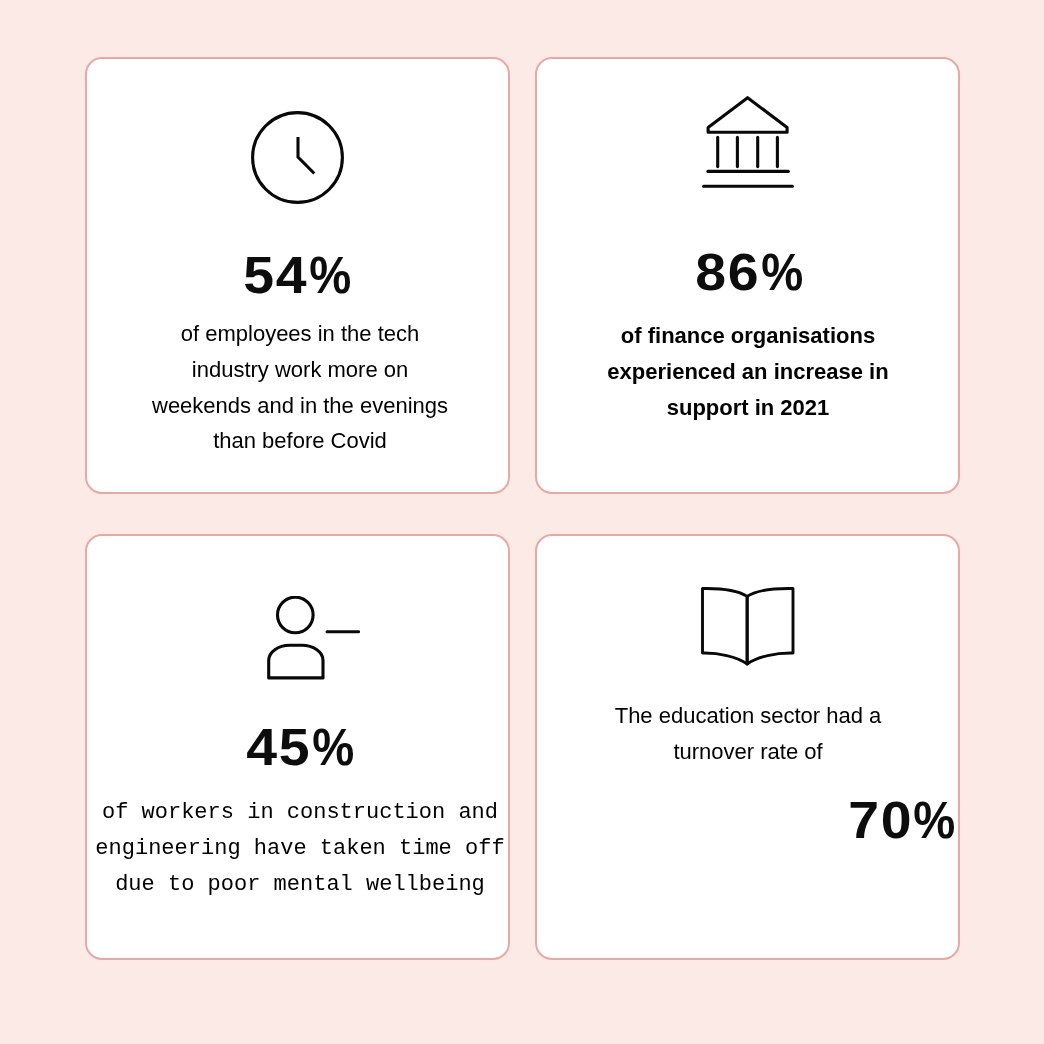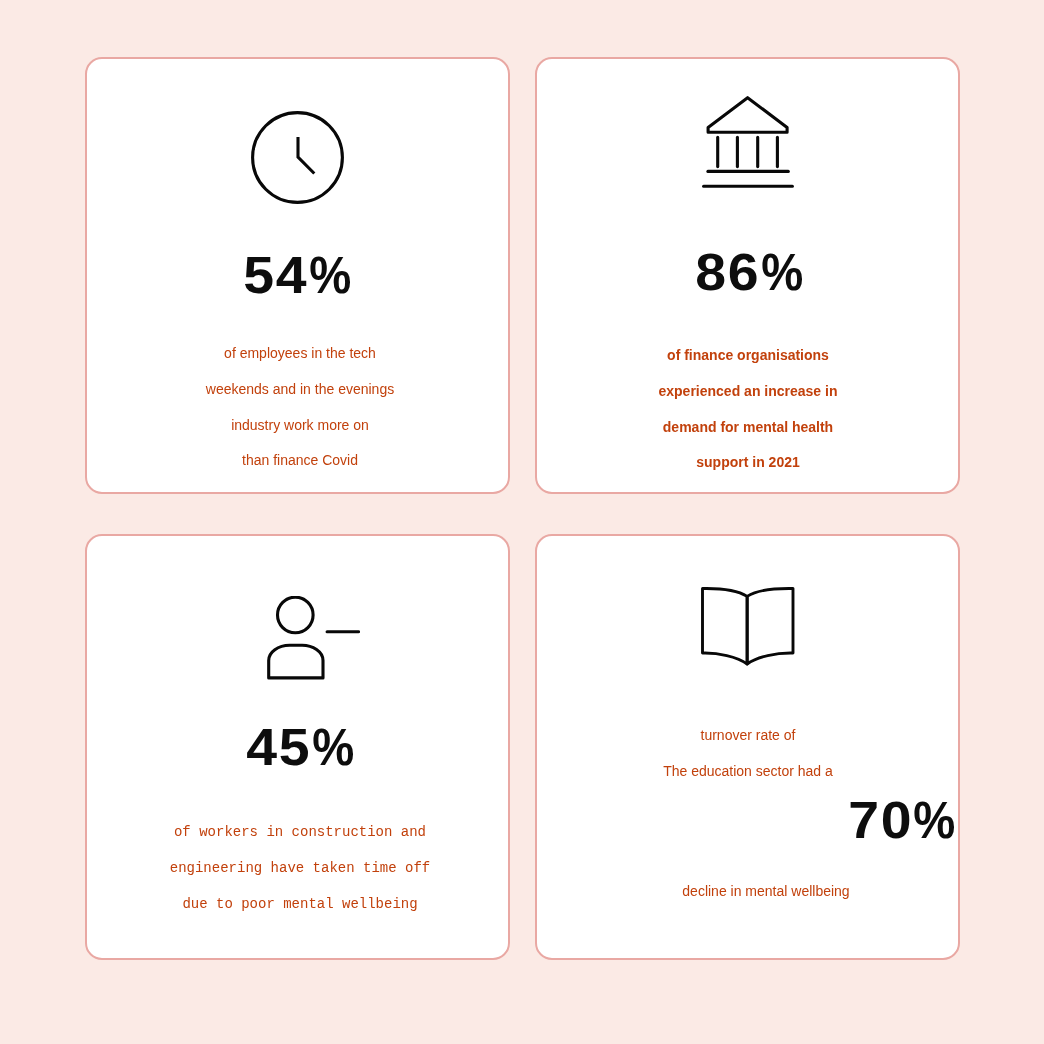--- a/index.html
+++ b/index.html
@@ -62,26 +62,25 @@
   }
   .stat .pct {
     display: inline-block;
     transform: scaleX(0.9);
     transform-origin: center center;
     margin-left: 0.8px;
   }
   .desc {
     position: absolute;
     left: 0; right: 0;
-    font-size: 14px;
-    color: #c2410c;
+    font-size: 22px;
+    color: #000000;
     line-height: 35.8px;
     text-align: center;
     font-weight: 400;
-    margin-top: 20px;
   }
   
   .card-1 .icon-wrap { top: 52px; }
   .card-1 .stat      { top: 190px; left: 4px; }
   .card-1 .desc      { top: 257px; left: 5px; }
 
   .card-2 .icon-wrap { top: 37px; }
   .card-2 .stat      { top: 187px; left: 8px; }
   .card-2 .desc      { top: 259px; left: 1px; font-weight: bold; }
 
@@ -102,23 +101,23 @@
   <div class="card card-1">
     <div class="icon-wrap icon-clock">
       <svg width="93" height="93" viewBox="0 0 93 93" fill="none" aria-hidden="true">
         <circle cx="46.5" cy="46.5" r="44.9" stroke="#080808" stroke-width="3.1"></circle>
         <path d="M47.0 26.1 V46.2 L63.3 62.5" stroke="#080808" stroke-width="3.1" stroke-linecap="butt" stroke-linejoin="miter"></path>
       </svg>
     </div>
     <div class="stat"><span><span class="num">54</span><span class="pct">%</span></span></div>
     <div class="desc">
         <div class="desc-line">of employees in the tech</div>
+        <div class="desc-line">industry work more on</div>
         <div class="desc-line">weekends and in the evenings</div>
-        <div class="desc-line">industry work more on</div>
-        <div class="desc-line">than finance Covid</div>
+        <div class="desc-line">than before Covid</div>
       </div>
   </div>
 
   <div class="card card-2">
     <div class="icon-wrap icon-bank">
       <svg width="92" height="92" viewBox="0 0 92 92" fill="none" aria-hidden="true">
         <g stroke="#080808" stroke-width="3.1" stroke-linejoin="round" stroke-linecap="round">
           <path d="M6.1 31.5 L45.6 1.7 L85.1 31.5 V36.3 H6.1 Z"></path>
           <path d="M15.7 41.4 V70.6"></path>
           <path d="M35.4 41.4 V70.6"></path>
@@ -126,21 +125,20 @@
           <path d="M75.4 41.4 V70.6"></path>
           <path d="M5.9 75.4 H86.3"></path>
           <path d="M1.6 90.2 H90.4"></path>
         </g>
       </svg>
     </div>
     <div class="stat"><span><span class="num">86</span><span class="pct">%</span></span></div>
     <div class="desc">
         <div class="desc-line">of finance organisations</div>
         <div class="desc-line">experienced an increase in</div>
-        <div class="desc-line">demand for mental health</div>
         <div class="desc-line">support in 2021</div>
       </div>
   </div>
 
   <div class="card card-3">
     <div class="icon-wrap icon-person">
       <svg width="93" height="84" viewBox="0 0 93 84" fill="none" aria-hidden="true">
         <g stroke="#080808" stroke-width="3.1" stroke-linecap="round" stroke-linejoin="round">
           <circle cx="28.3" cy="19.0" r="17.8"></circle>
           <path d="M60.1 35.7 H91.6"></path>
@@ -159,22 +157,21 @@
   <div class="card card-4">
     <div class="icon-wrap icon-book">
       <svg width="94" height="79" viewBox="0 0 94 79" fill="none" aria-hidden="true">
         <g stroke="#080808" stroke-width="2.9" stroke-linecap="round" stroke-linejoin="round">
           <path d="M1.5 1.5 V66.1 C17.0 65.7 35.8 69.4 46.15 77.0 V9.4 C35.8 2.7 17.0 1.2 1.5 1.5 Z"></path>
           <path d="M92.0 1.5 V66.1 C75.3 65.7 56.5 69.4 46.15 77.0 V9.4 C56.5 2.7 75.3 1.2 92.0 1.5 Z"></path>
         </g>
       </svg>
     </div>
     <div class="desc desc-a">
+        <div class="desc-line">The education sector had a</div>
         <div class="desc-line">turnover rate of</div>
-        <div class="desc-line">The education sector had a</div>
       </div>
     <div class="stat"><span><span class="num">70</span><span class="pct">%</span></span></div>
     <div class="desc desc-b">
-        <div class="desc-line">decline in mental wellbeing</div>
       </div>
   </div>
 
 </div>
 
 </body></html>

